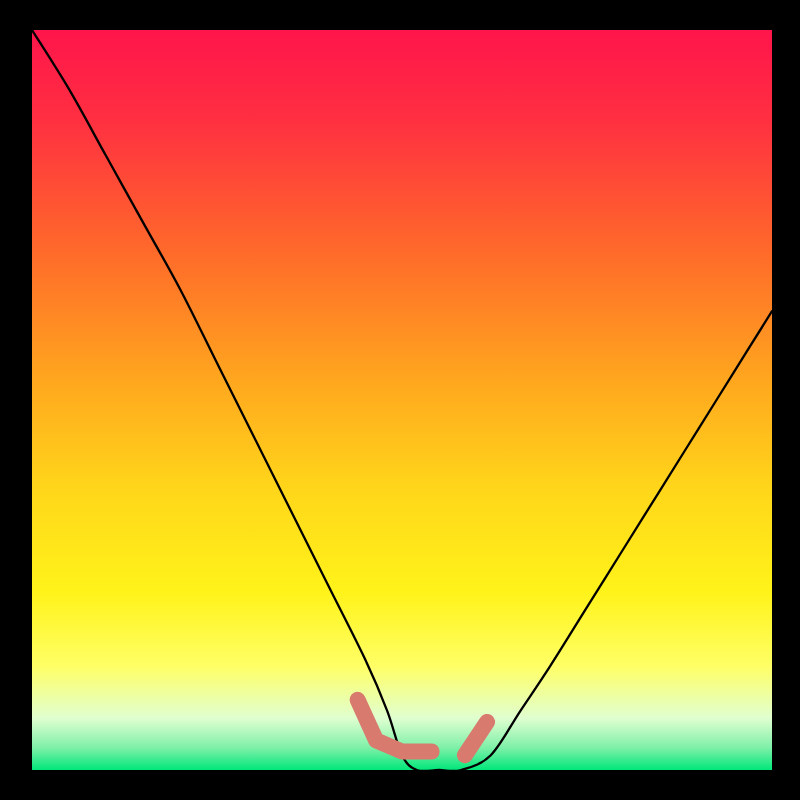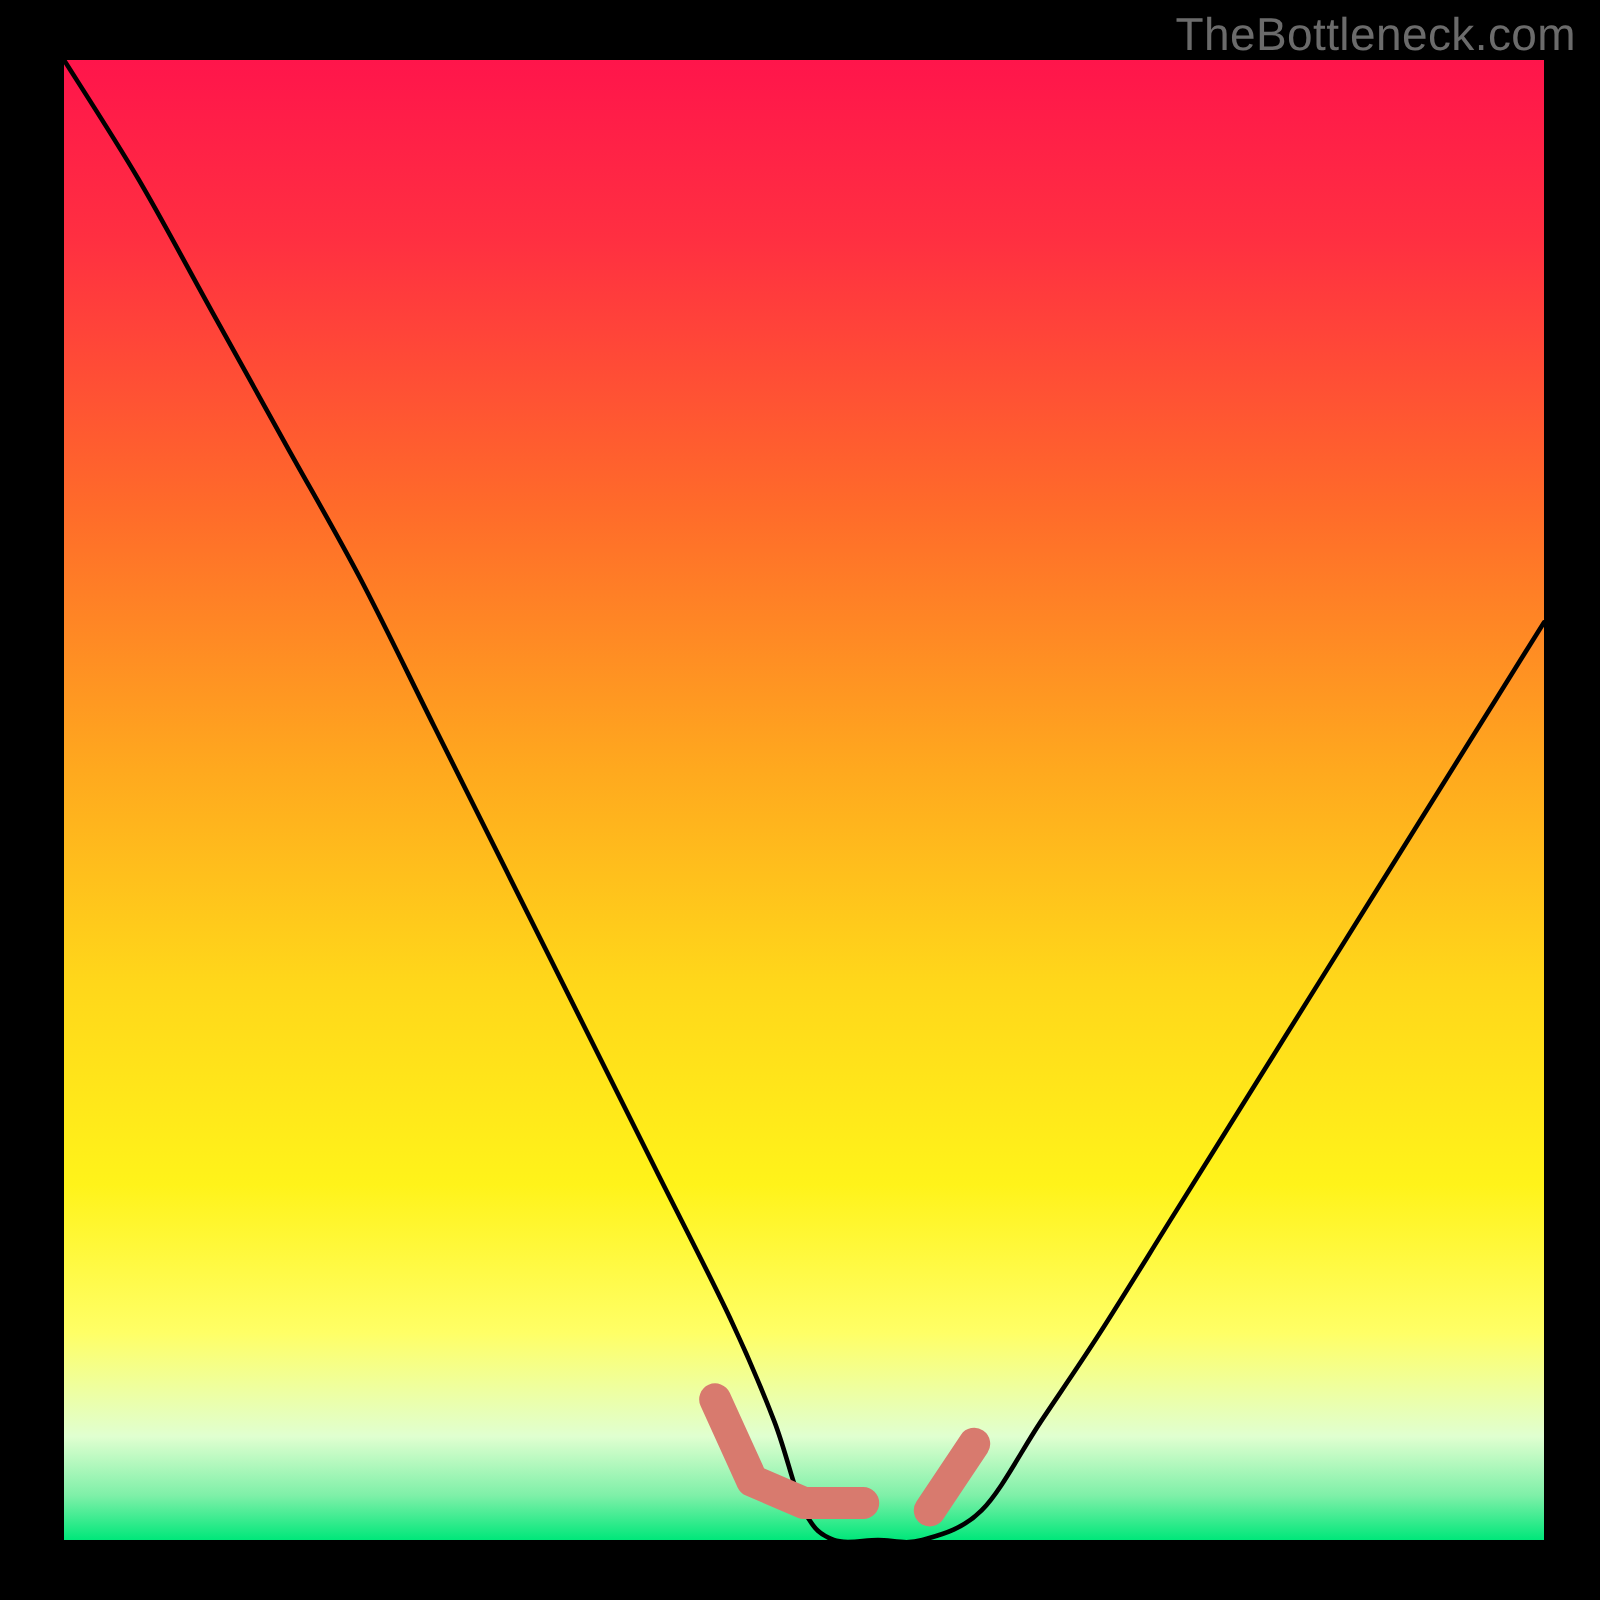--- a/index.html
+++ b/index.html
@@ -37,21 +37,20 @@
     display: block;
     width: 740px;
     height: 740px;
   }
 </style>
 </head>
 <body>
 
 <div class="frame">
 
-  <div class="watermark">TheBottleneck.com</div>
 
   <div class="plot">
     <svg viewBox="0 0 740 740">
       <defs>
         <linearGradient id="bg-grad" x1="0" y1="0" x2="0" y2="1">
         <stop offset="0%" stop-color="#ff154b"></stop>
             <stop offset="12%" stop-color="#ff2f41"></stop>
             <stop offset="30%" stop-color="#ff6a2a"></stop>
             <stop offset="48%" stop-color="#ffa91e"></stop>
             <stop offset="62%" stop-color="#ffd61a"></stop>

